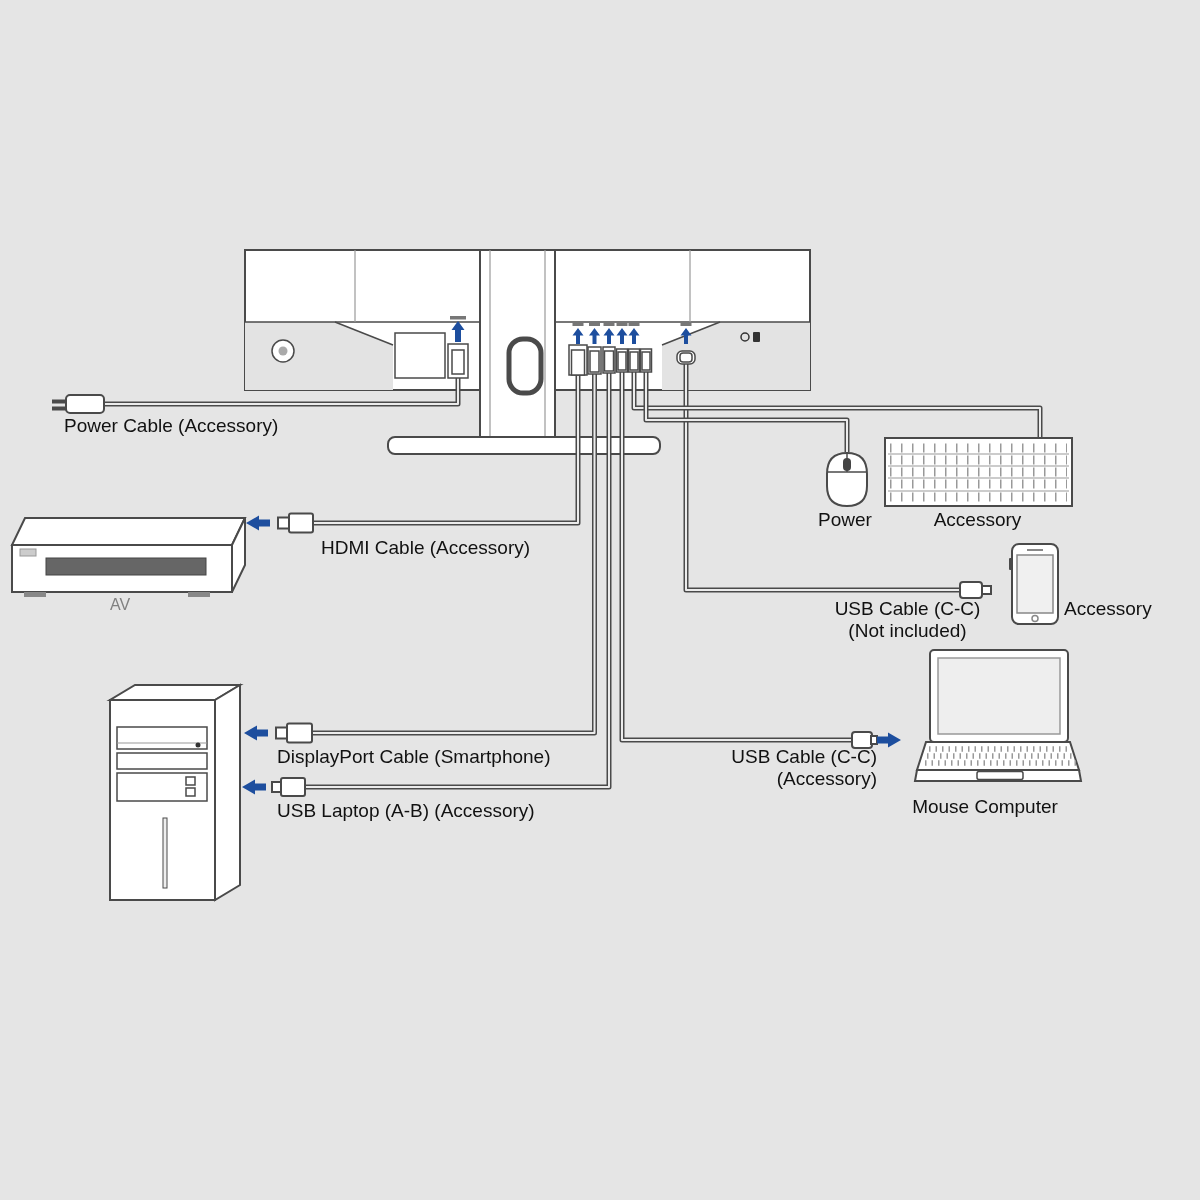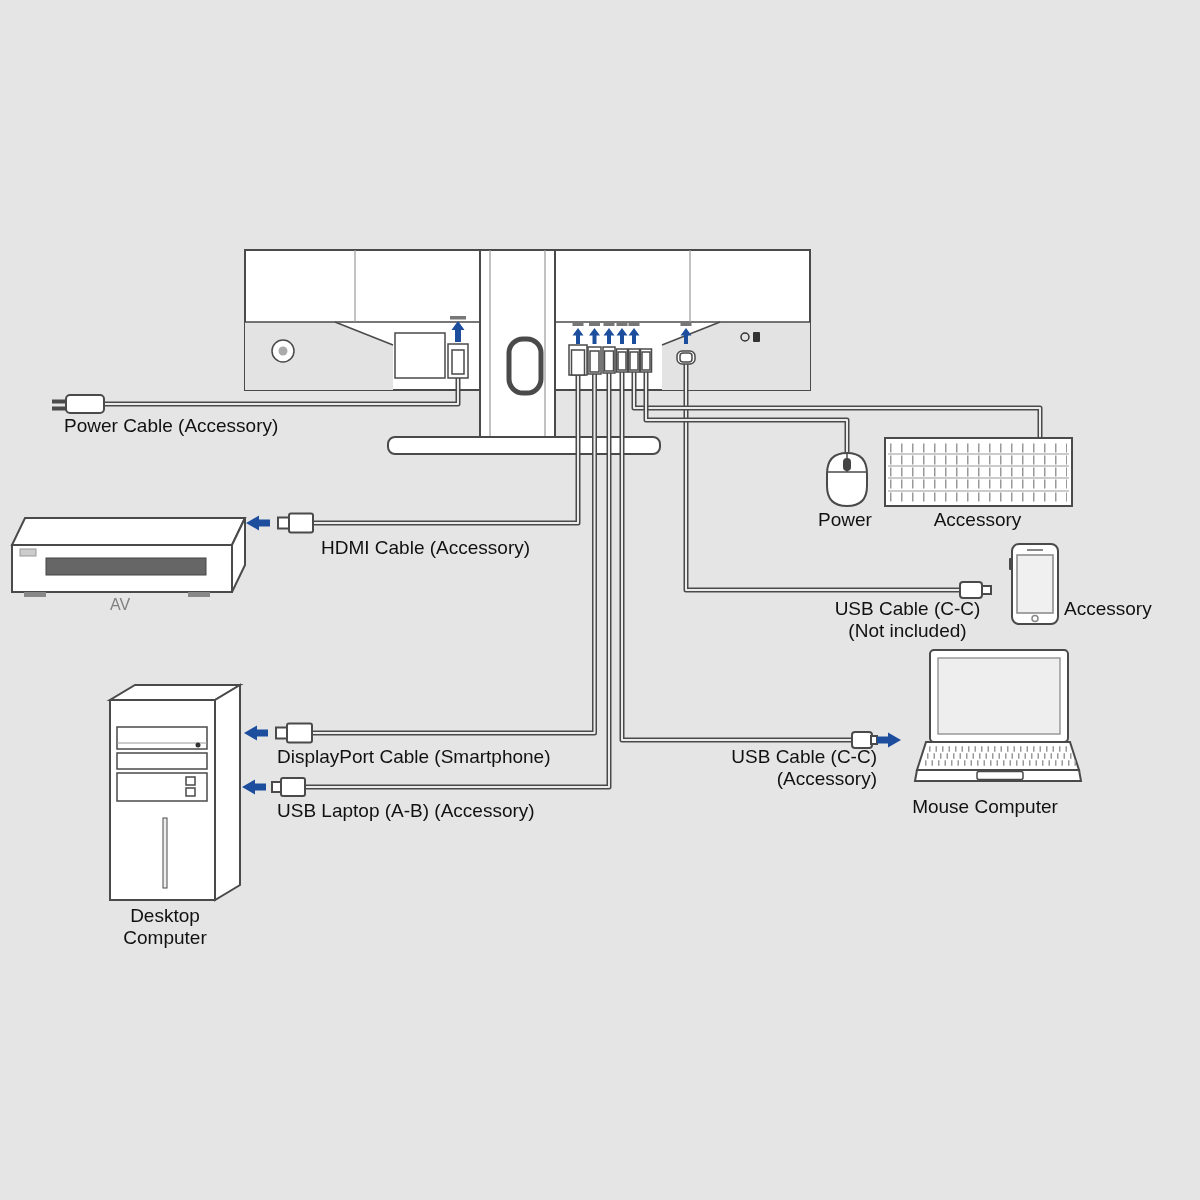--- a/index.html
+++ b/index.html
@@ -212,18 +212,14 @@
   <div>(Not included)</div>
 </div>
 <div class="lbl" style="left:1064px;top:598px;">Accessory</div>
 <div class="lbl" style="left:277px;top:746px;">DisplayPort Cable (Smartphone)</div>
 <div class="lbl" style="left:277px;top:800px;">USB Laptop (A-B) (Accessory)</div>
 <div class="lbl right" style="left:697px;top:746px;width:180px;">
   <div>USB Cable (C-C)</div>
   <div>(Accessory)</div>
 </div>
 <div class="lbl center" style="left:895px;top:796px;width:180px;">Mouse Computer</div>
-<div class="lbl center" style="left:95px;top:905px;width:140px;">
-  <div>Desktop</div>
-  <div>Computer</div>
+
 </div>
 
-</div>
-
 </body></html>

